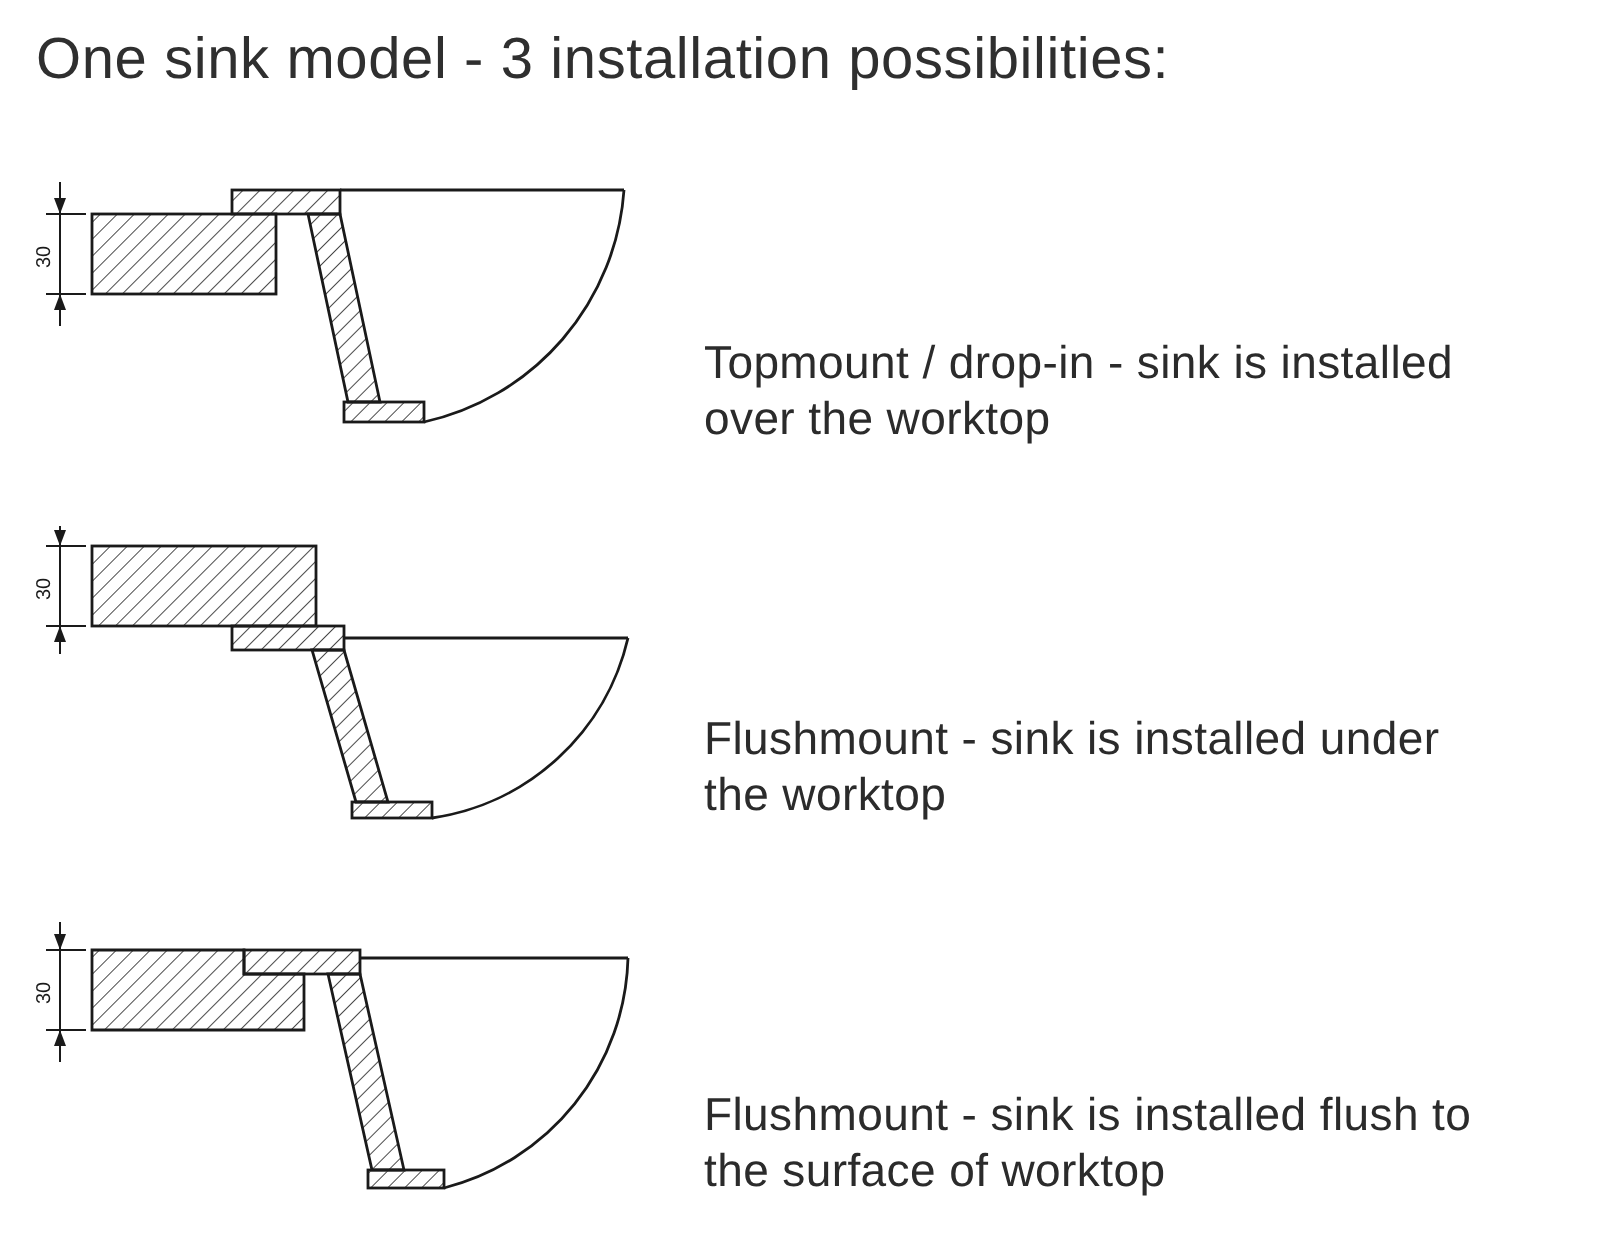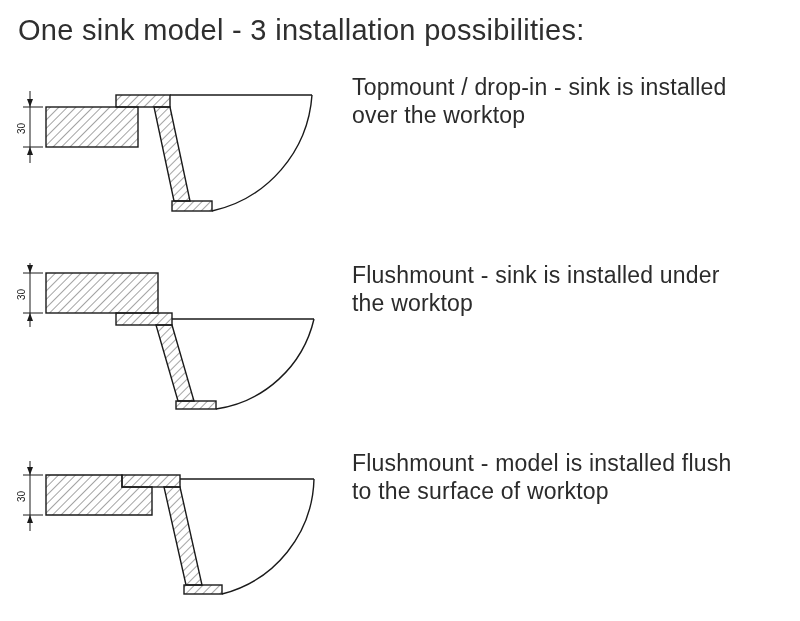--- a/index.html
+++ b/index.html
@@ -18,21 +18,21 @@
   }
   .title {
     font-size: 29px;
     font-weight: 500;
     color: #2f2f2f;
     margin: 4px 0 26px 2px;
     letter-spacing: 0.3px;
   }
   .row {
     display: flex;
-    align-items: flex-start;
+    align-items: flex-end;
     margin-bottom: 38px;
   }
   .drawing {
     flex: 0 0 auto;
   }
   .desc {
     font-size: 23px;
     color: #2b2b2b;
     line-height: 1.22;
     width: 430px;
@@ -124,16 +124,16 @@
         <polygon points="30,26 106,26 106,38 136,38 136,66 30,66" fill="url(#h3)" stroke="#1a1a1a" stroke-width="1.4"></polygon>
       </g>
       <g fill="url(#h3)" stroke="#1a1a1a" stroke-width="1.4">
         <rect x="106" y="26" width="58" height="12"></rect>
         <polygon points="148,38 164,38 186,136 170,136"></polygon>
         <rect x="168" y="136" width="38" height="9"></rect>
         <path d="M164,30 H298" fill="none"></path>
         <path d="M298,30 A122,122 0 0 1 206,145" fill="none"></path>
       </g>
     </svg>
-    <div class="desc">Flushmount - model is installed flush to the surface of worktop</div>
+    <div class="desc">Flushmount - sink is installed flush to the surface of worktop</div>
   </div>
 
 </div>
 
 </body></html>

